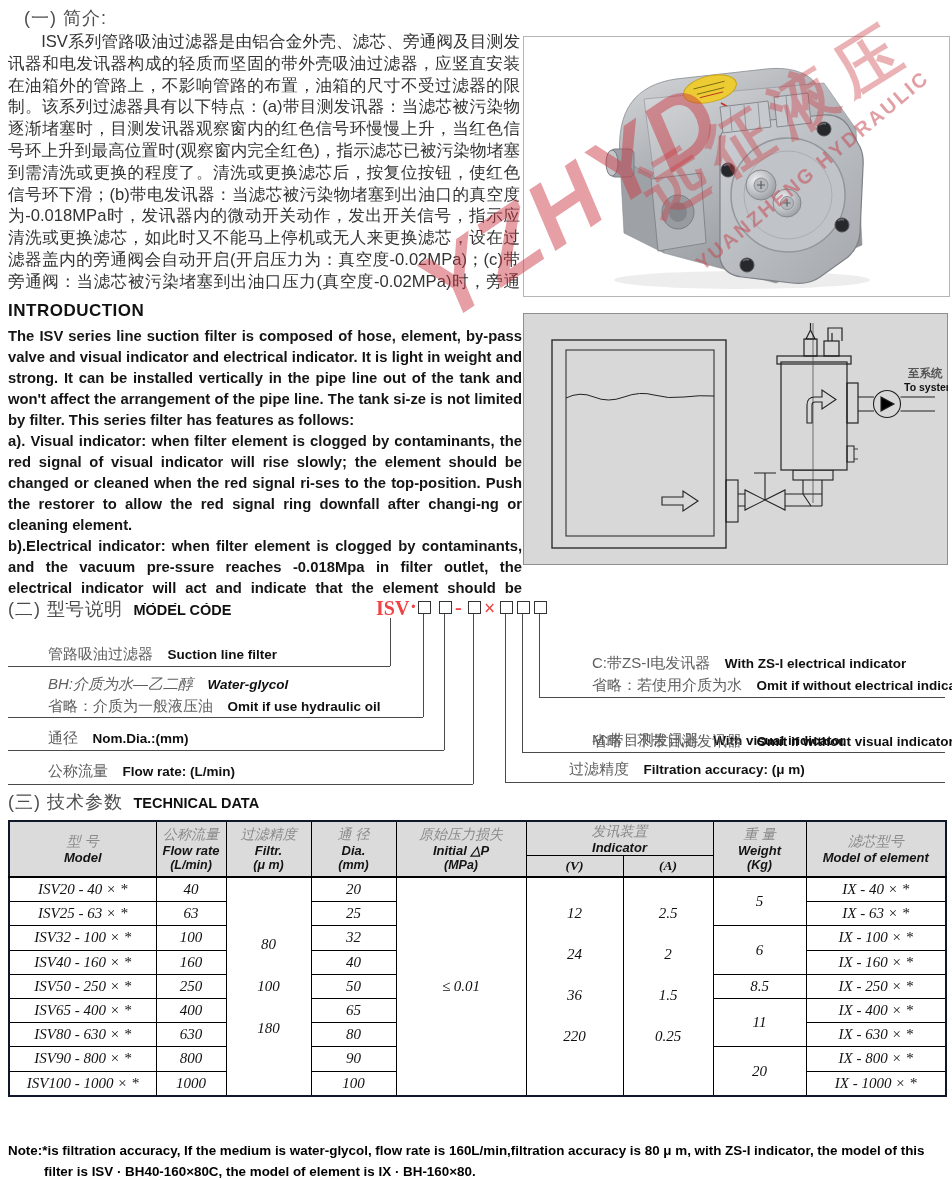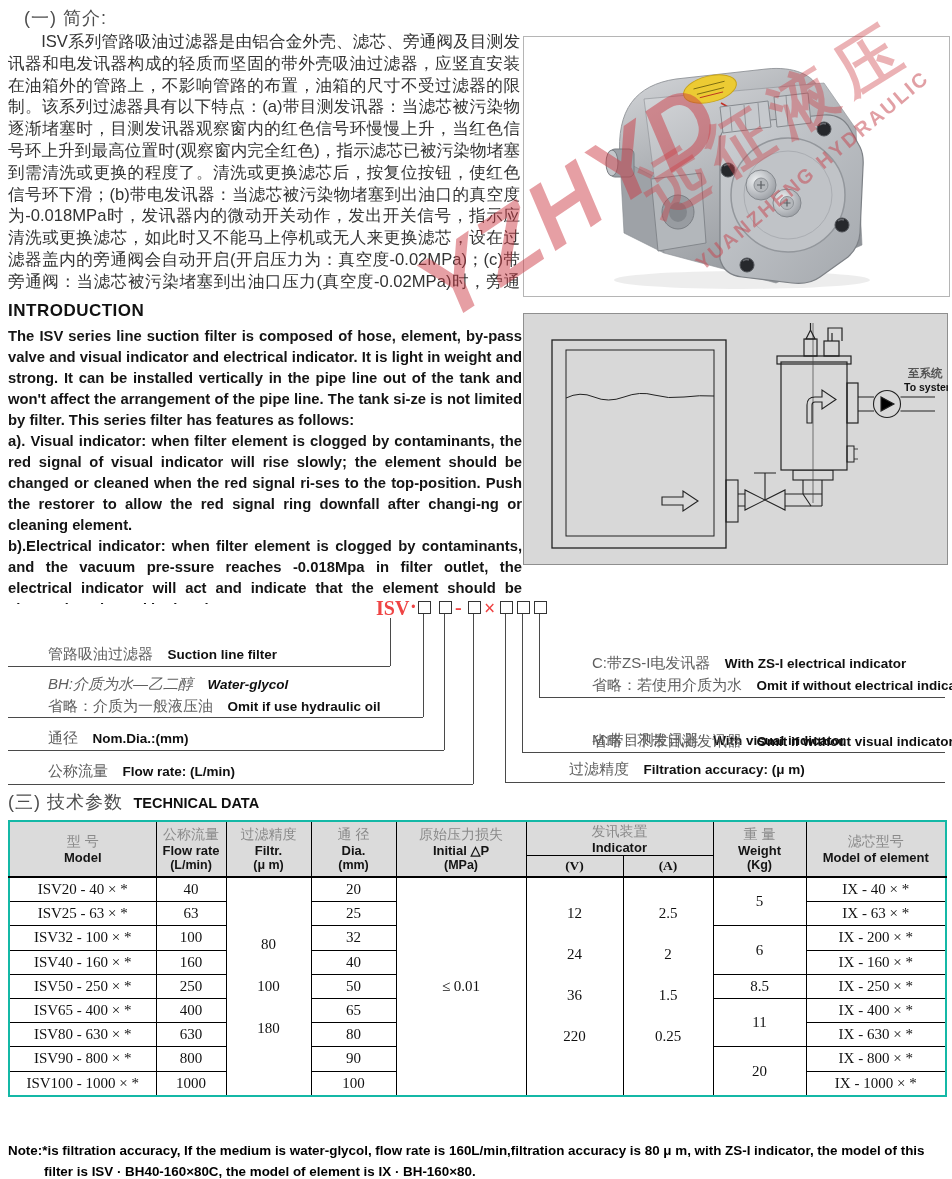--- a/index.html
+++ b/index.html
@@ -33,21 +33,21 @@
   .mc-line-v{position:absolute;border-left:1px solid #4a4a4a;width:0;}
   .mc-box{position:absolute;width:11px;height:11px;border:1.3px solid #333;background:#fff;}
   .mc-sym{position:absolute;font-family:"Liberation Serif",serif;font-size:20px;font-weight:bold;color:#ef4444;}
   .mc-label{position:absolute;white-space:nowrap;}
   .mc-zh{font-size:15px;color:#5f5f5f;}
   .mc-en{font-size:13.5px;font-weight:bold;color:#101010;margin-left:10px;}
   
   #tech-table{position:absolute;left:8px;top:820px;width:937px;border-collapse:collapse;table-layout:fixed;
               font-family:"Liberation Serif",serif;}
   #tech-table th,#tech-table td{border:1px solid #000;text-align:center;vertical-align:middle;padding:0;}
-  #tech-table{border:2px solid #14b8a6;}
+  #tech-table{border:2px solid #0f172a;font-style:italic;}
   #tech-table thead th{background:#dbdbdb;font-weight:normal;}
   #tech-table thead tr.h1 th{height:33px;}
   #tech-table thead tr.h2 th{height:20px;font-family:"Liberation Serif",serif;font-size:13.5px;font-weight:bold;color:#111;}
   #tech-table tbody tr:first-child td{border-top:2px solid #000;}
   .hz{font-family:"Liberation Sans",sans-serif;font-size:14px;color:#8a8a8a;line-height:17px;}
   .he{font-family:"Liberation Sans",sans-serif;font-size:13px;font-weight:bold;color:#141414;line-height:15px;}
   .hu{font-family:"Liberation Sans",sans-serif;font-size:12.5px;font-weight:bold;color:#141414;line-height:15px;}
   #tech-table tbody td{font-size:15px;color:#111;height:23.2px;background:#fff;}
   .stack{display:flex;flex-direction:column;justify-content:center;height:100%;}
   .stack.n3{gap:25px;}
@@ -195,20 +195,24 @@
       </g>
       <text x="385" y="64" font-size="11.5" fill="#555" font-weight="bold">至系统</text>
       <text x="381" y="78" font-size="10.5" fill="#111" font-weight="bold">To system</text>
     </svg>
   </div>
 
   <div class="wm" id="wm-latin">YZHYD</div>
   <div class="wm" id="wm-zh">远征液压</div>
   <div class="wm" id="wm-co">YUANZHENG HYDRAULIC</div>
 
+  <div class="sec-head" style="left:8px;top:597px;">
+    <span class="zh">(二) 型号说明</span>
+    <span class="en">MODEL CODE</span>
+  </div>
 
   <div>
     <span class="mc-sym" style="left:376px;top:597px;">ISV</span>
     <span class="mc-sym" style="left:410px;top:595px;">·</span>
     <span class="mc-box" style="left:418px;top:601px;"></span>
     <span class="mc-box" style="left:439px;top:601px;"></span>
     <span class="mc-sym" style="left:455px;top:596px;">-</span>
     <span class="mc-box" style="left:468px;top:601px;"></span>
     <span class="mc-sym" style="left:484px;top:597px;">×</span>
     <span class="mc-box" style="left:500px;top:601px;"></span>
@@ -372,21 +376,21 @@
           <td>ISV25 - 63 × *</td>
           <td>63</td>
           <td>25</td>
           <td>IX - 63 × *</td>
         </tr>
         <tr>
           <td>ISV32 - 100 × *</td>
           <td>100</td>
           <td>32</td>
           <td rowspan="2">6</td>
-          <td>IX - 200 × *</td>
+          <td>IX - 100 × *</td>
         </tr>
         <tr>
           <td>ISV40 - 160 × *</td>
           <td>160</td>
           <td>40</td>
           <td>IX - 160 × *</td>
         </tr>
         <tr>
           <td>ISV50 - 250 × *</td>
           <td>250</td>

